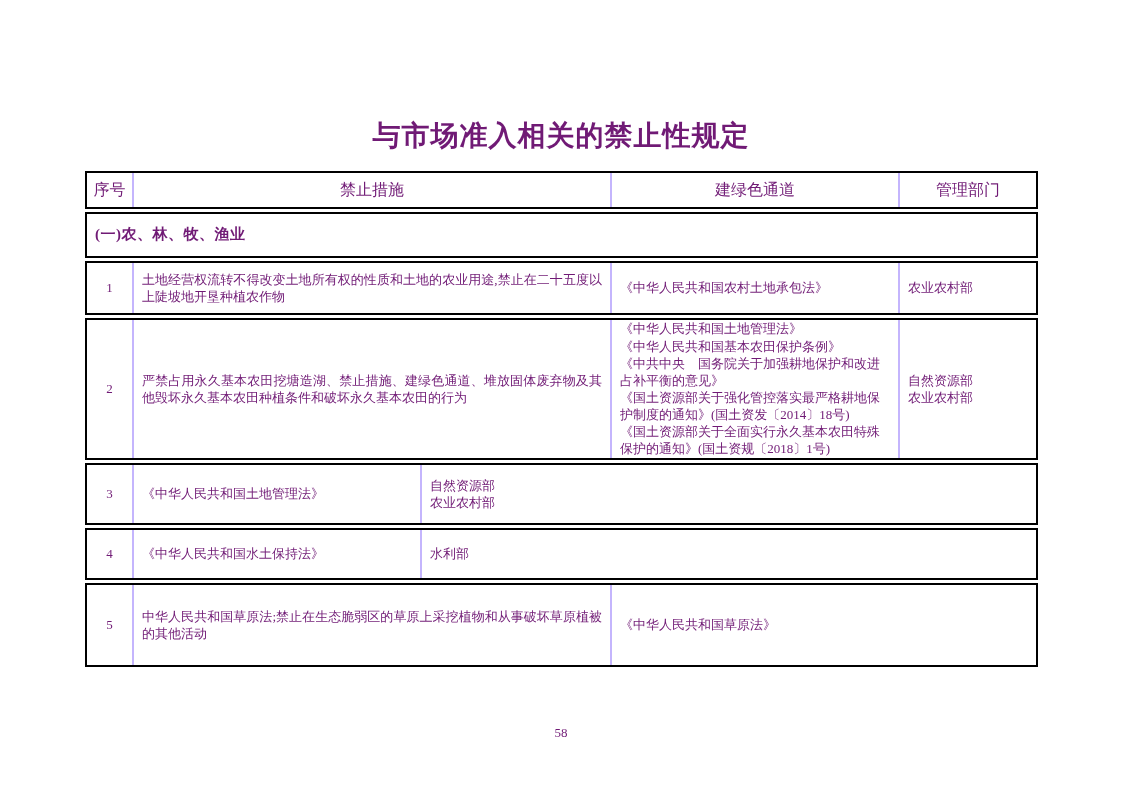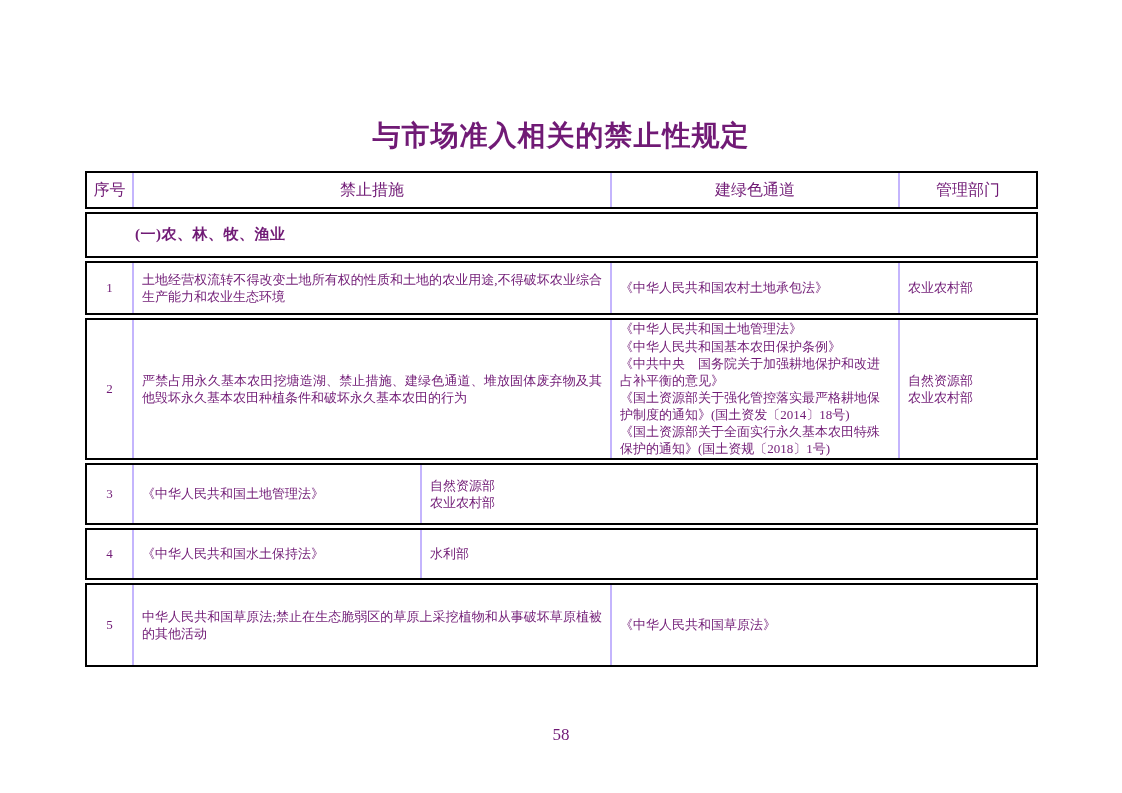--- a/index.html
+++ b/index.html
@@ -49,21 +49,21 @@
     font-size: 13px;
     line-height: 1.32;
   }
   .cell + .cell {
     border-left: 2px solid #c4b5fd;
   }
   .c-no      { width: 45px;  justify-content: center; text-align: center; }
   .c-measure { width: 478px; text-align: justify; }
   .c-basis   { width: 288px; white-space: pre-line; }
   .c-dept    { width: 138px; white-space: pre-line; }
-  .c-full    { width: 1083px; margin-left: 40px; }
+  .c-full    { width: 1083px; }
 
   .header-row { height: 38px; }
   .header-row .cell {
     font-weight: normal;
     font-size: 16px;
     justify-content: center;
     text-align: center;
     padding: 14px 4px;
   }
   .section-row { height: 46px; }
@@ -77,21 +77,21 @@
   .row-3 { height: 62px;  }
   .row-4 { height: 52px;  }
   .row-5 { height: 84px;  }
 
   .page-number {
     position: absolute;
     top: 725px;
     left: 0;
     width: 100%;
     text-align: center;
-    font-size: 17px;
+    font-size: 13px;
   }
 </style>
 </head>
 <body>
 
 <div class="page">
 
   <h1 class="doc-title">与市场准入相关的禁止性规定</h1>
 
   <div class="reg-table">
@@ -102,21 +102,21 @@
       <div class="cell c-basis">建绿色通道</div>
       <div class="cell c-dept">管理部门</div>
     </div>
 
     <div class="t-row section-row">
       <div class="cell c-full">(一)农、林、牧、渔业</div>
     </div>
 
     <div class="t-row row-1">
       <div class="cell c-no">1</div>
-      <div class="cell c-measure">土地经营权流转不得改变土地所有权的性质和土地的农业用途,不得破坏农业综合生产能力和农业生态环境</div>
+      <div class="cell c-measure">土地经营权流转不得改变土地所有权的性质和土地的农业用途,禁止在二十五度以上陡坡地开垦种植农作物</div>
       <div class="cell c-basis">《中华人民共和国农村土地承包法》</div>
       <div class="cell c-dept">农业农村部</div>
     </div>
 
     <div class="t-row row-2">
       <div class="cell c-no">2</div>
       <div class="cell c-measure">严禁占用永久基本农田挖塘造湖、禁止措施、建绿色通道、堆放固体废弃物及其他毁坏永久基本农田种植条件和破坏永久基本农田的行为</div>
       <div class="cell c-basis">《中华人民共和国土地管理法》
 《中华人民共和国基本农田保护条例》
 《中共中央　国务院关于加强耕地保护和改进占补平衡的意见》

